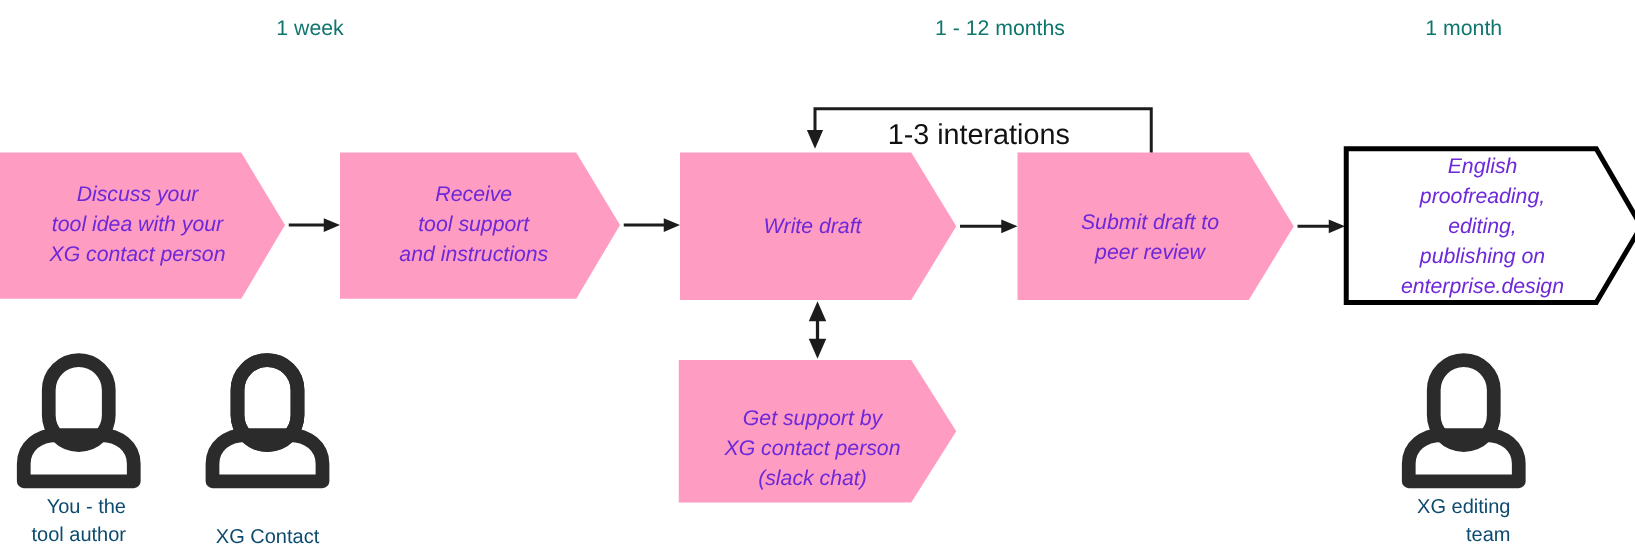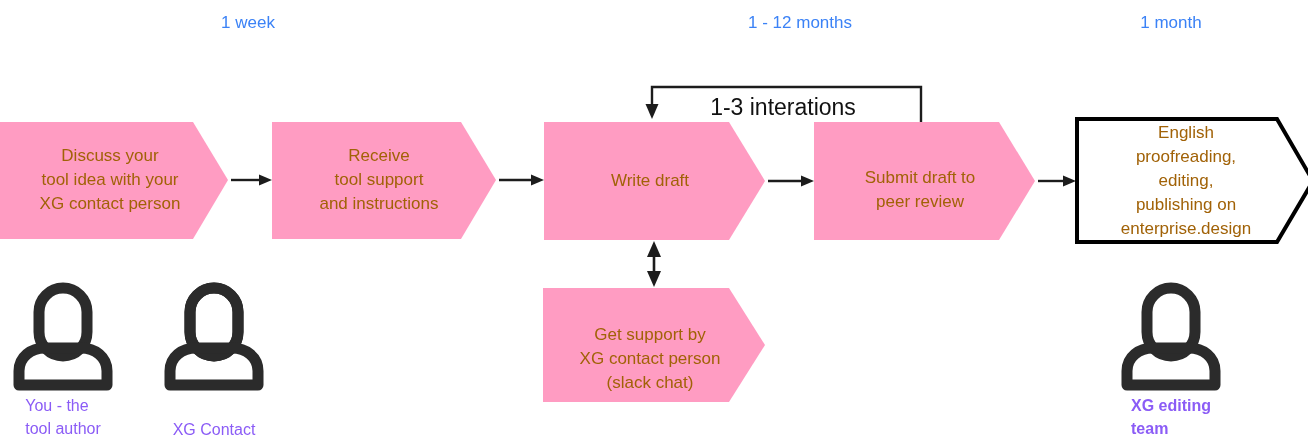--- a/index.html
+++ b/index.html
@@ -27,41 +27,42 @@
     position: absolute;
     left: 0;
     top: 0;
     width: 1308px;
     height: 443px;
   }
   .phase-label {
     position: absolute;
     font-size: 17px;
     line-height: 20px;
-    color: #3b82f6;
+    color: #0f766e;
     text-align: center;
     white-space: nowrap;
     transform: translateX(-50%);
   }
   .step-text {
     position: absolute;
     font-size: 17px;
     line-height: 24px;
-    color: #a16207;
+    color: #6d28d9;
     text-align: center;
     white-space: pre-line;
     transform: translate(-50%, -50%);
     pointer-events: none;
+    font-style: italic;
   }
   .actor-label {
     position: absolute;
     font-size: 16px;
     line-height: 23px;
-    color: #8b5cf6;
-    text-align: left;
+    color: #0c4a6e;
+    text-align: right;
     white-space: pre-line;
     transform: translateX(-50%);
   }
   .loop-label {
     position: absolute;
     font-size: 23px;
     line-height: 20px;
     color: #111111;
     text-align: center;
     white-space: nowrap;
@@ -157,16 +158,16 @@
 editing, publishing on
 enterprise.design</div>
   <div class="step-text" style="left:650px; top:359px;">Get support by
 XG contact person
 (slack chat)</div>
 
   <div class="actor-label" style="left:63px; top:394px;">You - the
 tool author</div>
   <div class="actor-label" style="left:214px; top:394px;margin-top:24px;">XG Contact
 Person</div>
-  <div class="actor-label" style="left:1171px; top:394px;font-weight:bold;">XG editing
+  <div class="actor-label" style="left:1171px; top:394px;">XG editing
 team</div>
 
 </div>
 
 </body></html>

